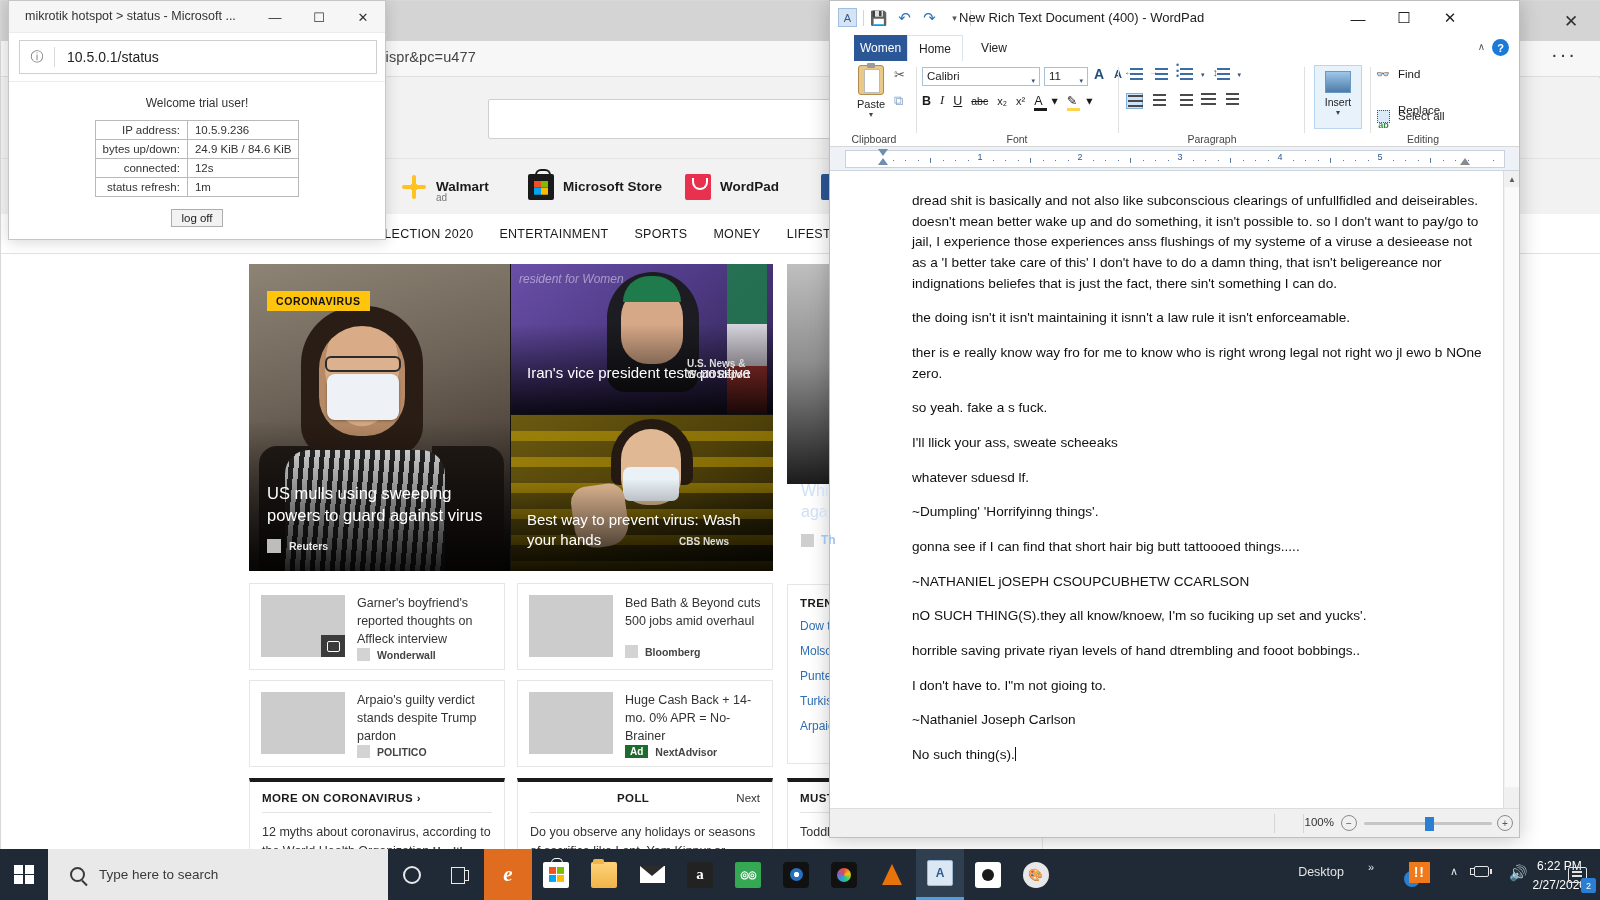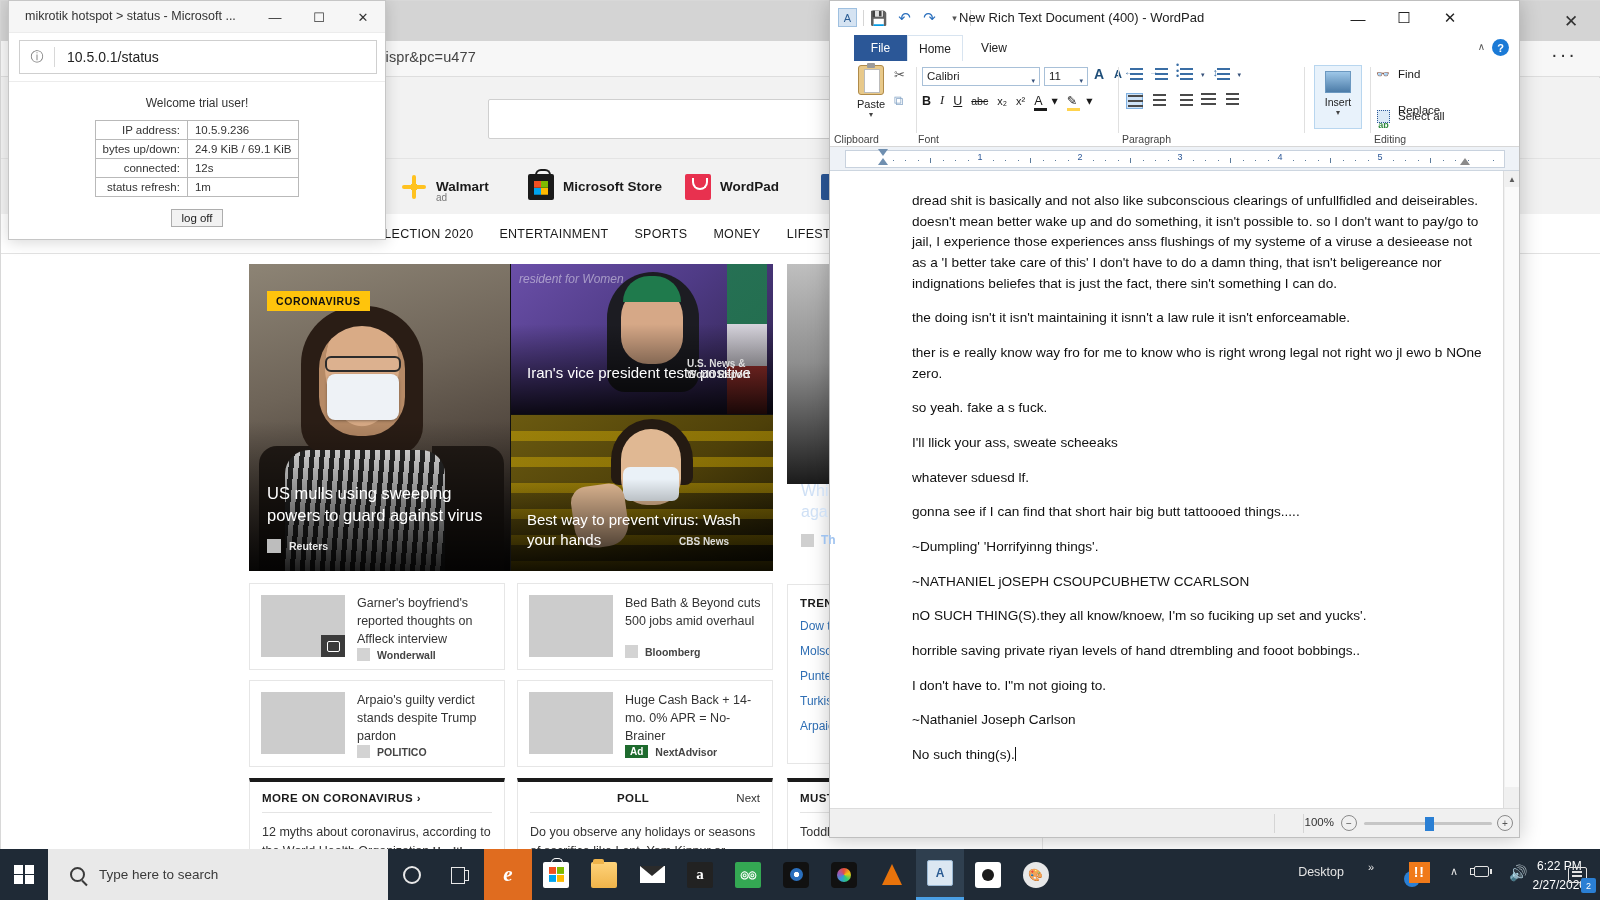--- a/index.html
+++ b/index.html
@@ -289,21 +289,21 @@
   #wp-view{ position:absolute; left:141px; top:0; width:46px; height:26px;
     color:#222; font-size:12px; display:flex; align-items:center; justify-content:center; }
   #wp-collapse{ position:absolute; right:34px; top:6px; font-size:10px; color:#555; }
   #wp-help{ position:absolute; right:10px; top:4px; width:17px; height:17px;
     border-radius:50%; background:#1b7ad6; color:#fff; font-size:11px; font-weight:bold;
     display:flex; align-items:center; justify-content:center; }
 
   #wp-ribbon{ position:relative; height:86px; background:#fff;
     border-bottom:1px solid #d7d7d7; }
   .rgroup{ position:absolute; top:0; height:86px; }
-  .rgroup .glabel{ position:absolute; bottom:2px; width:100%; 
+  .rgroup .glabel{ position:absolute; bottom:2px; width:100%; text-align:center;
     font-size:10.5px; color:#444; }
   .gdiv{ position:absolute; top:6px; width:1px; height:66px; background:#e0e0e0; }
 
   
   #g-clip{ left:4px; width:80px; }
   #clip-paste{ position:absolute; left:14px; top:4px; width:46px; text-align:center; }
   .paste-ico{ width:26px; height:30px; margin:0 auto; background:#e8c98a;
     border:1px solid #b08b4a; border-radius:3px; position:relative; }
   .paste-ico::before{ content:""; position:absolute; left:5px; top:3px; width:14px;
     height:22px; background:#fff; border:1px solid #bbb; }
@@ -738,21 +738,21 @@
     <div id="mk-page">
       <div id="mk-welcome">Welcome trial user!</div>
       <table id="mk-table">
         <tbody>
             <tr>
           <td class="k">IP address:</td>
           <td>10.5.9.236</td>
         </tr>
         <tr>
           <td class="k">bytes up/down:</td>
-          <td>24.9 KiB / 69.1 KiB</td>
+          <td>24.9 KiB / 84.6 KiB</td>
         </tr>
         <tr>
           <td class="k">connected:</td>
           <td>12s</td>
         </tr>
         <tr>
           <td class="k">status refresh:</td>
           <td>1m</td>
         </tr>
       </tbody>
@@ -773,21 +773,21 @@
         <span class="qat-ico" id="wp-qatmore">▾</span>
         <span class="qat-div"></span>
       </div>
       <div id="wp-titletext">New Rich Text Document (400) - WordPad</div>
       <div class="wp-ctl" id="wp-min">—</div>
       <div class="wp-ctl" id="wp-max">☐</div>
       <div class="wp-ctl" id="wp-close">✕</div>
     </div>
 
     <div id="wp-tabs">
-      <div id="wp-file">File</div>
+      <div id="wp-file">Women</div>
       <div id="wp-home">Home</div>
       <div id="wp-view">View</div>
       <div id="wp-collapse">∧</div>
       <div id="wp-help">?</div>
     </div>
 
     <div id="wp-ribbon">
 
       <div class="rgroup" id="g-clip">
         <div id="clip-paste">
@@ -952,22 +952,22 @@
 
     <div id="wp-docarea">
       <div id="wp-page">
         <div id="wp-text">
           <p>dread shit is basically and not also like subconscious clearings of unfullfidled and deiseirables. doesn't mean better wake up and do something, it isn't possible to. so I don't want to pay/go to jail, I experience those experiences anss flushings of my systeme of a viruse a desieease not as a 'I better take care of this' I don't have to do a damn thing, that isn't beligereance nor indignations beliefes that is just the fact, there sin't something I can do.</p>
           <p>the doing isn't it isn't maintaining it isnn't a law rule it isn't enforceamable.</p>
           <p>ther is e really know way fro for me to know who is right wrong legal not  right wo jl ewo b NOne zero.</p>
           <p>so yeah. fake a s fuck.</p>
           <p>I'll llick your ass, sweate scheeaks</p>
           <p>whatever sduesd lf.</p>
+          <p>~Dumpling' 'Horrifyinng things'.</p>
           <p>gonna see if I can find that short hair big butt tattoooed things.....</p>
-          <p>~Dumpling' 'Horrifyinng things'.</p>
           <p>~NATHANIEL jOSEPH CSOUPCUBHETW CCARLSON</p>
           <p>nO SUCH THING(S).they all know/knoew, I'm so fuciking up set and yucks'.</p>
           <p>horrible saving private riyan levels of hand dtrembling and fooot bobbings..</p>
           <p>I don't have to. I"m not gioing to.</p>
           <p>~Nathaniel Joseph Carlson</p>
           <p><span>No such thing(s).</span><span id="wp-caret"></span></p>
         </div>
       </div>
       <div id="wp-vscroll">
         <div class="sc-arrow" id="sc-up">▲</div>

